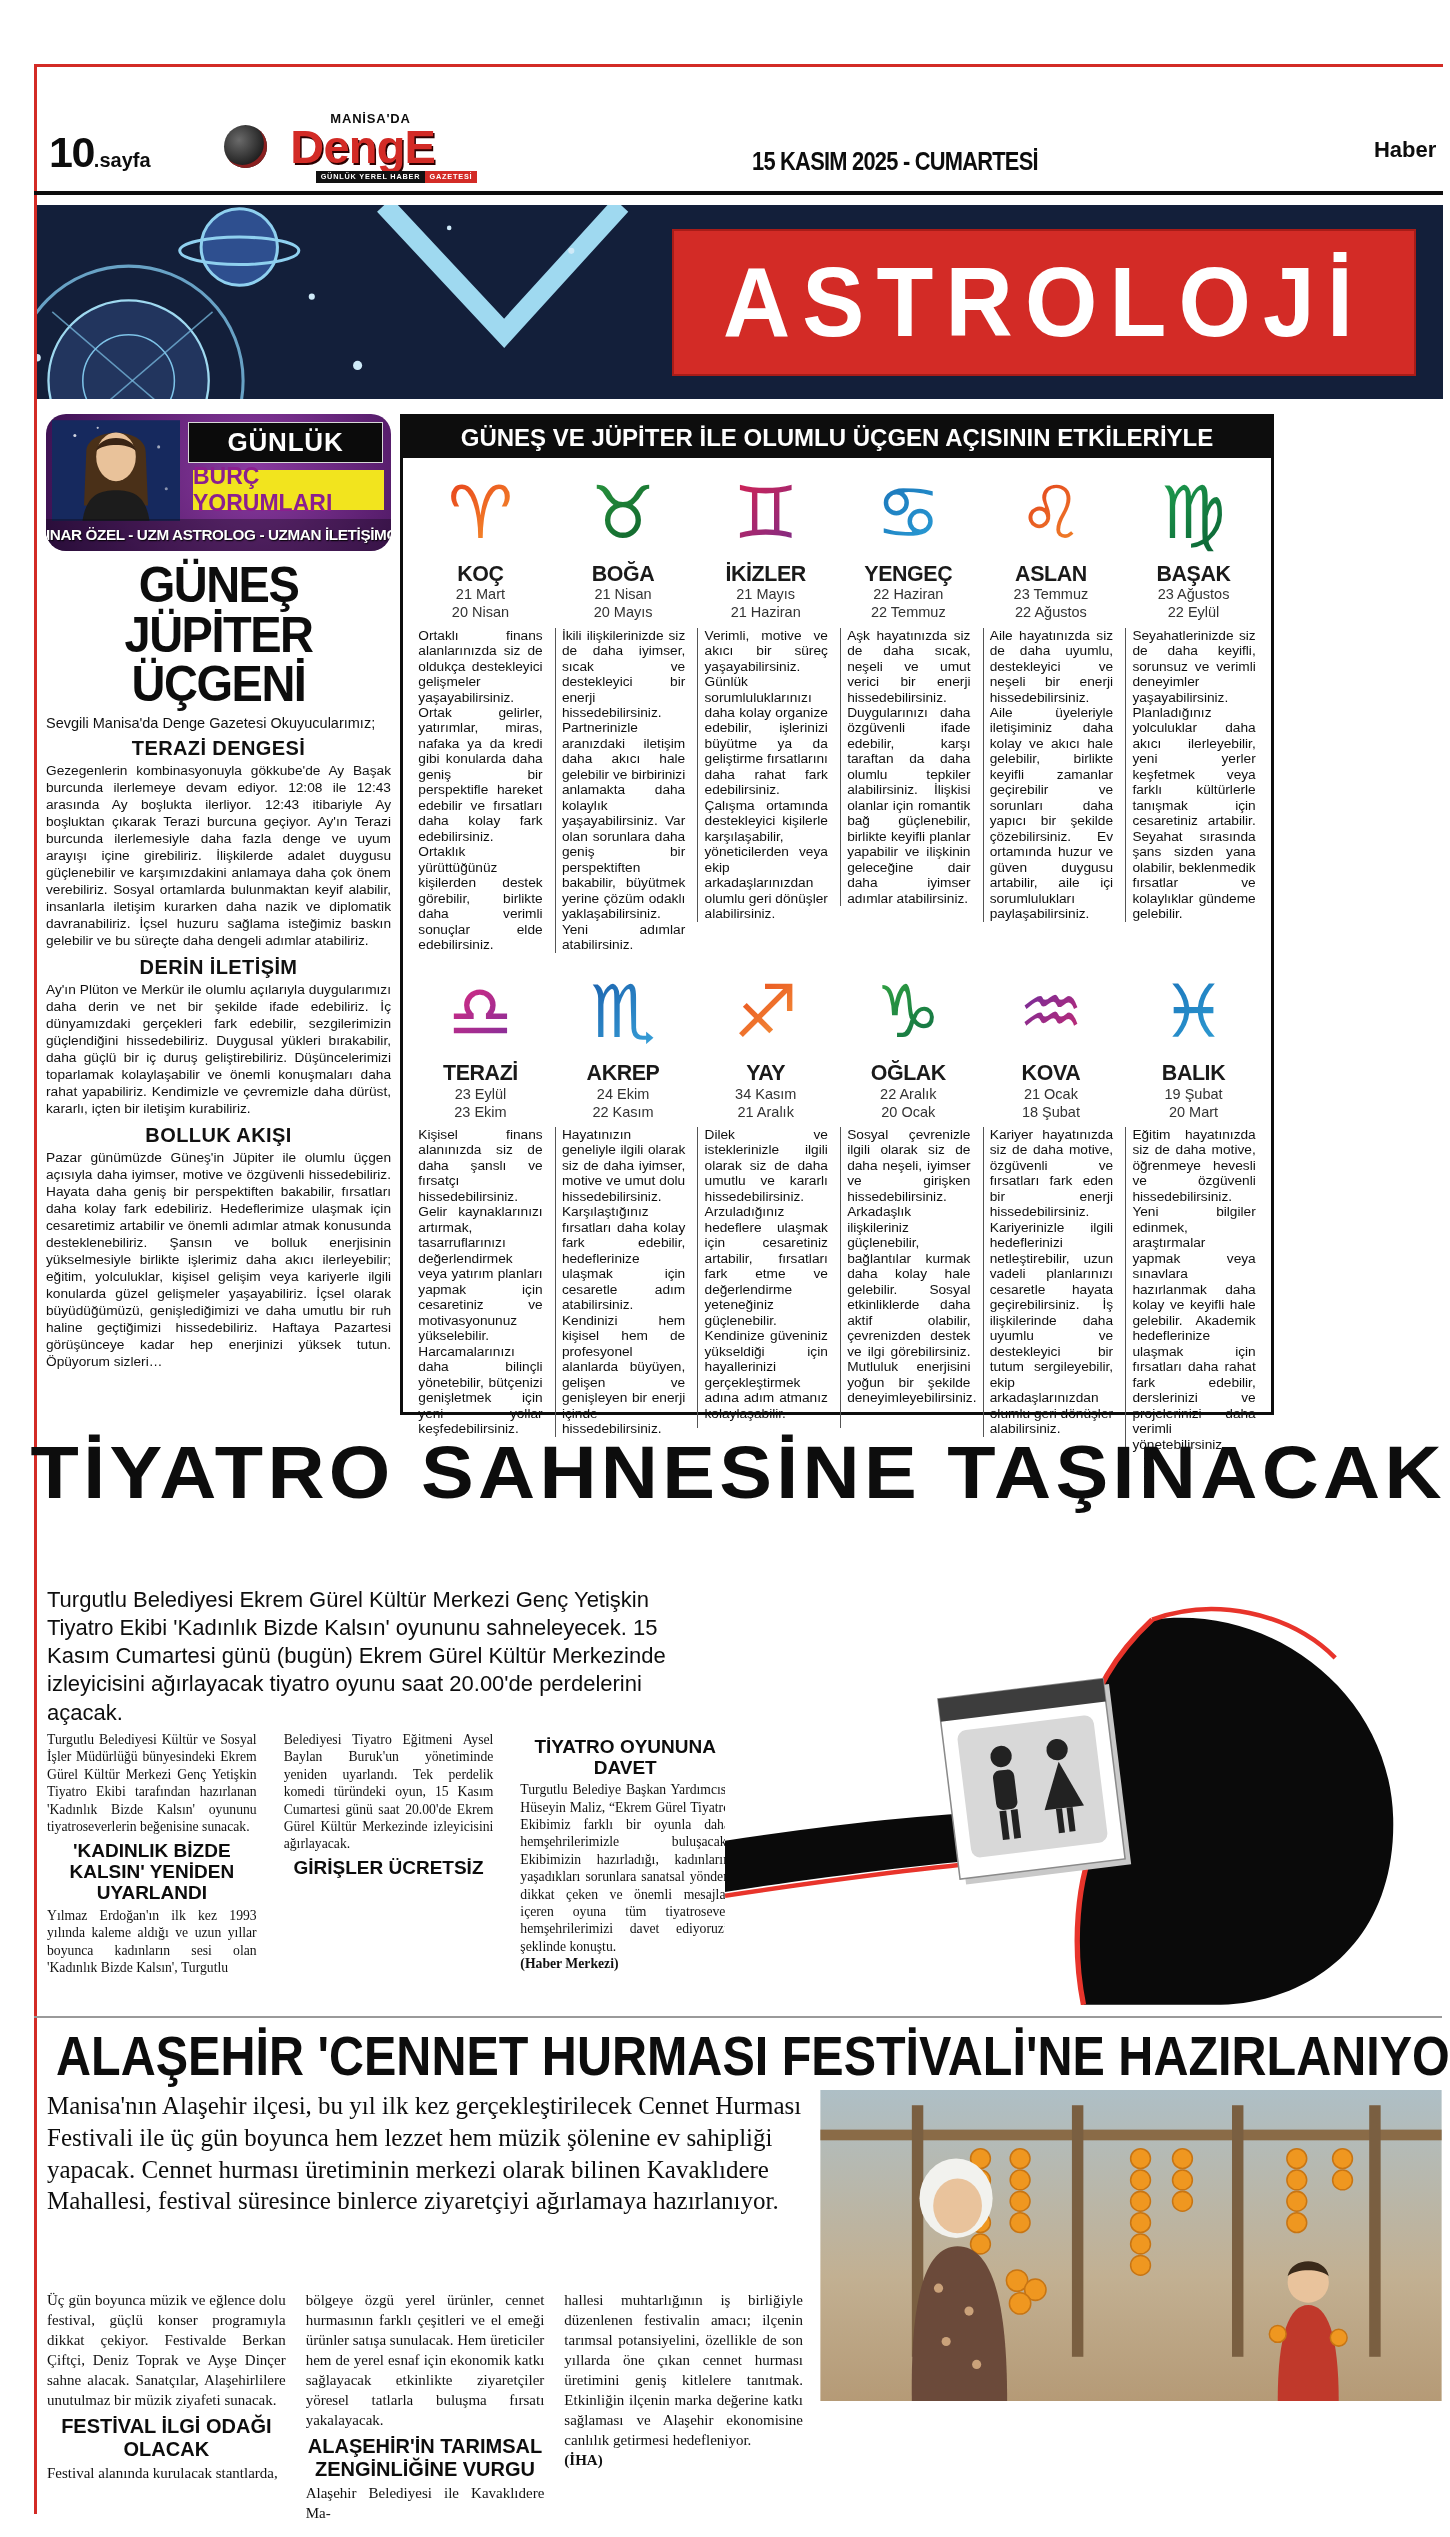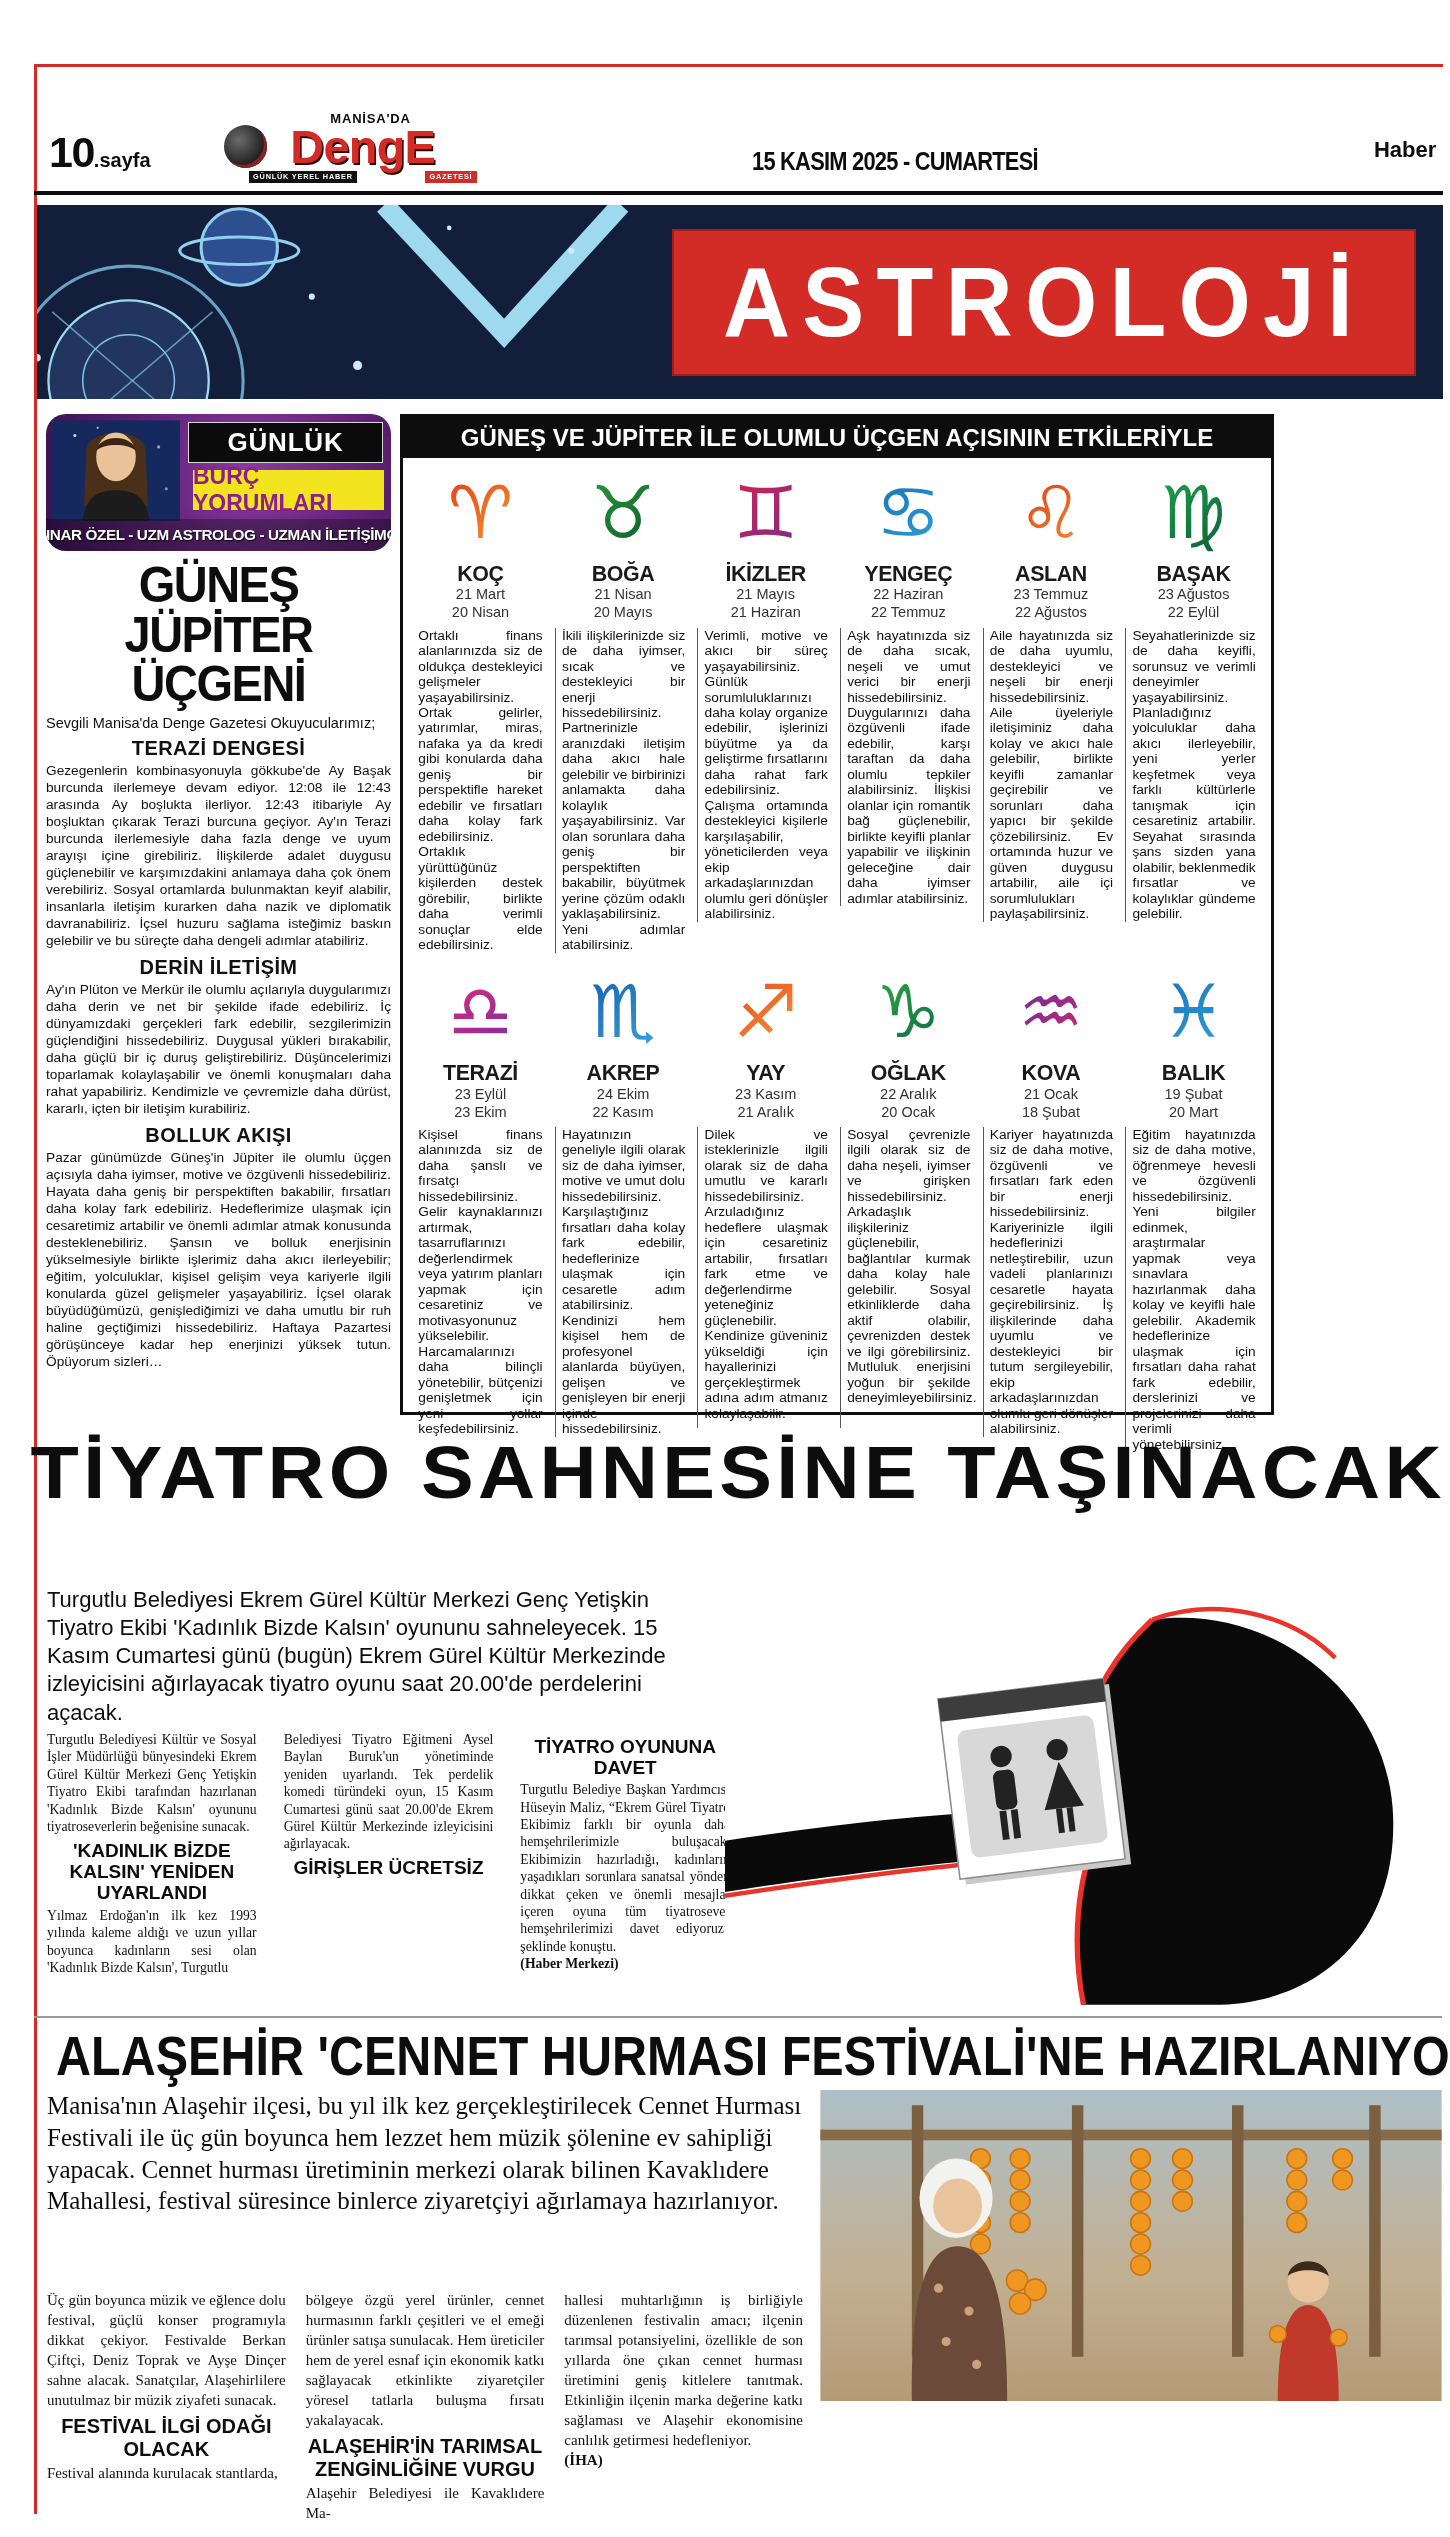--- a/index.html
+++ b/index.html
@@ -18,21 +18,21 @@
   .hdr-pagenum { position:absolute; left:49px; top:128px; font-weight:bold; color:#0d0d0d; }
   .hdr-pagenum .num { font-size:43px; letter-spacing:-1.5px; }
   .hdr-pagenum .suffix { font-size:20px; }
   .logo { position:absolute; left:218px; top:111px; width:259px; text-align:center; }
   .logo-top { font-size:13px; font-weight:bold; letter-spacing:0.8px; color:#0d0d0d; margin-left:46px; }
   .logo-main { font-size:47px; font-weight:bold; color:#d32b26; letter-spacing:-0.8px; line-height:0.9;
                text-shadow:1.5px 1.5px 0 #2a0000; margin-left:30.5px; }
   .logo-globe { position:absolute; left:6.1px; top:13.7px; width:43px; height:43px; border-radius:50%;
                 background:radial-gradient(circle at 35% 35%, #6a6a6a, #1a1a1a 70%);
                 box-shadow:inset -3.1px -3.1px 0 #8a2020; }
-  .logo-sub { display:flex; justify-content:space-between; margin-top:2.3px; margin-left:30.5px; }
+  .logo-sub { display:flex; justify-content:flex-end; margin-top:2.3px; margin-left:30.5px; }
   .logo-sub span { font-size:7.3px; font-weight:bold; letter-spacing:0.8px; padding:1.5px 4.6px; }
   .logo-sub .s1 { background:#111; color:#fff; }
   .logo-sub .s2 { background:#d32b26; color:#fff; }
   .hdr-date { position:absolute; left:752px; top:147px; font-size:23px; font-weight:bold; color:#0d0d0d;
               transform:scale(0.95,1.1); transform-origin:left top; letter-spacing:-0.8px; }
   .hdr-section { position:absolute; right:13.7px; top:137px; font-size:22px; font-weight:bold; color:#0d0d0d; }
 
   
   .banner { position:absolute; left:37px; top:205px; width:1406px; height:194px; background:#701a75; overflow:hidden; }
   .banner svg { position:absolute; left:0; top:0; }
@@ -264,21 +264,21 @@
         <div class="zdates">
             <div>24 Ekim</div>
             <div>22 Kasım</div>
           </div>
         <div class="ztext">Hayatınızın geneliyle ilgili olarak siz de daha iyimser, motive ve umut dolu hissedebilirsiniz. Karşılaştığınız fırsatları daha kolay fark edebilir, hedeflerinize ulaşmak için cesaretle adım atabilirsiniz. Kendinizi hem kişisel hem de profesyonel alanlarda büyüyen, gelişen ve genişleyen bir enerji içinde hissedebilirsiniz.</div>
       </div>
       <div class="zcell">
         <div class="zglyph" style="background-image: linear-gradient(140deg, rgb(232, 74, 27) 25%, rgb(246, 160, 64) 80%);">♐</div>
         <div class="zname">YAY</div>
         <div class="zdates">
-            <div>23 Kasım</div>
+            <div>34 Kasım</div>
             <div>21 Aralık</div>
           </div>
         <div class="ztext">Dilek ve isteklerinizle ilgili olarak siz de daha umutlu ve kararlı hissedebilirsiniz. Arzuladığınız hedeflere ulaşmak için cesaretiniz artabilir, fırsatları fark etme ve değerlendirme yeteneğiniz güçlenebilir. Kendinize güveniniz yükseldiği için hayallerinizi gerçekleştirmek adına adım atmanız kolaylaşabilir.</div>
       </div>
       <div class="zcell">
         <div class="zglyph" style="background-image: linear-gradient(140deg, rgb(47, 159, 65) 25%, rgb(14, 107, 69) 80%);">♑</div>
         <div class="zname">OĞLAK</div>
         <div class="zdates">
             <div>22 Aralık</div>
             <div>20 Ocak</div>

